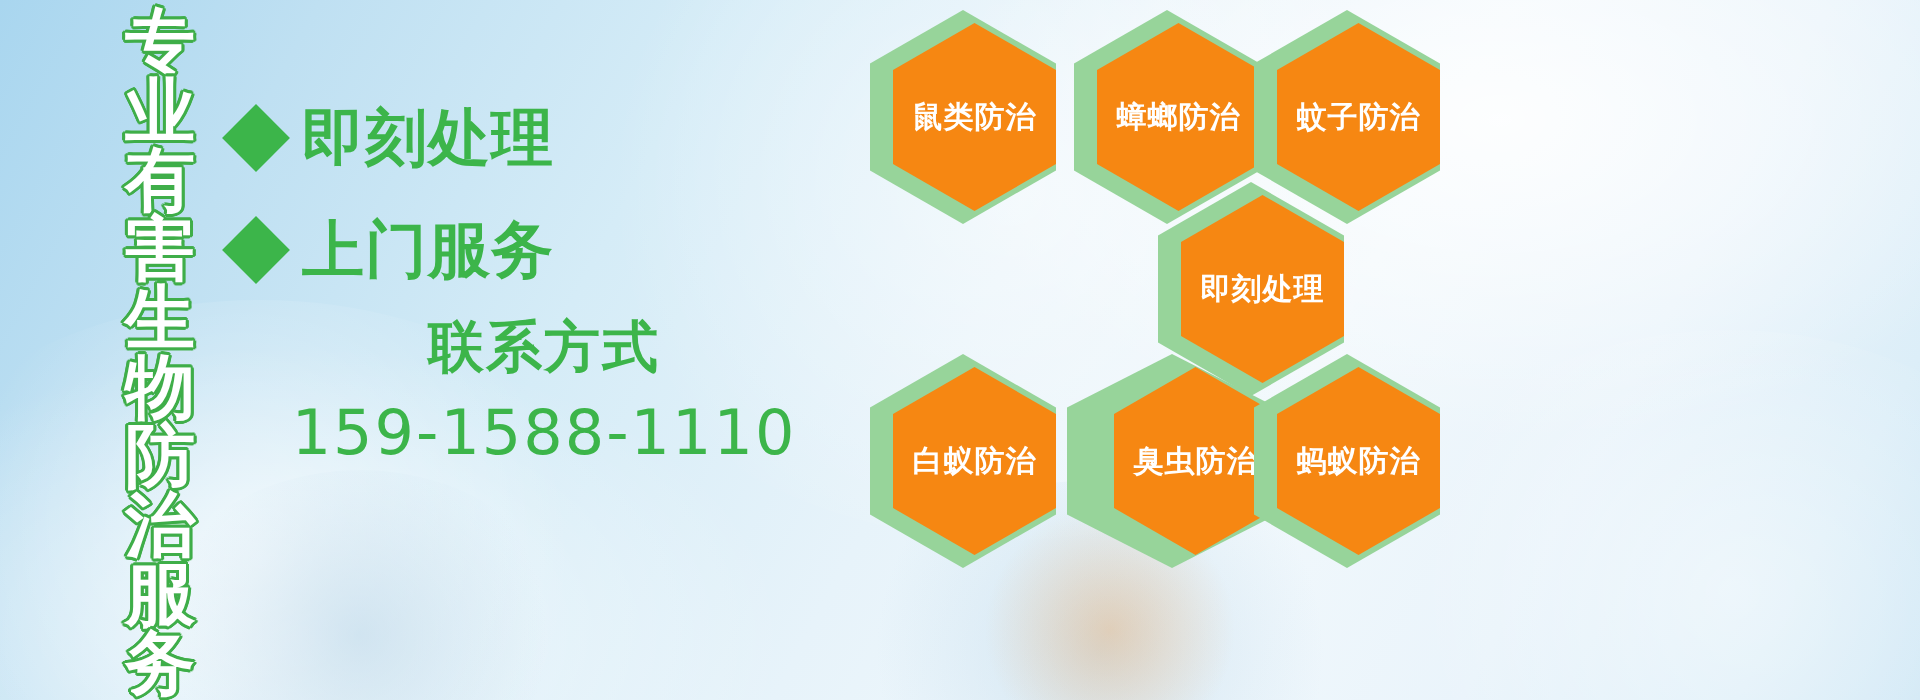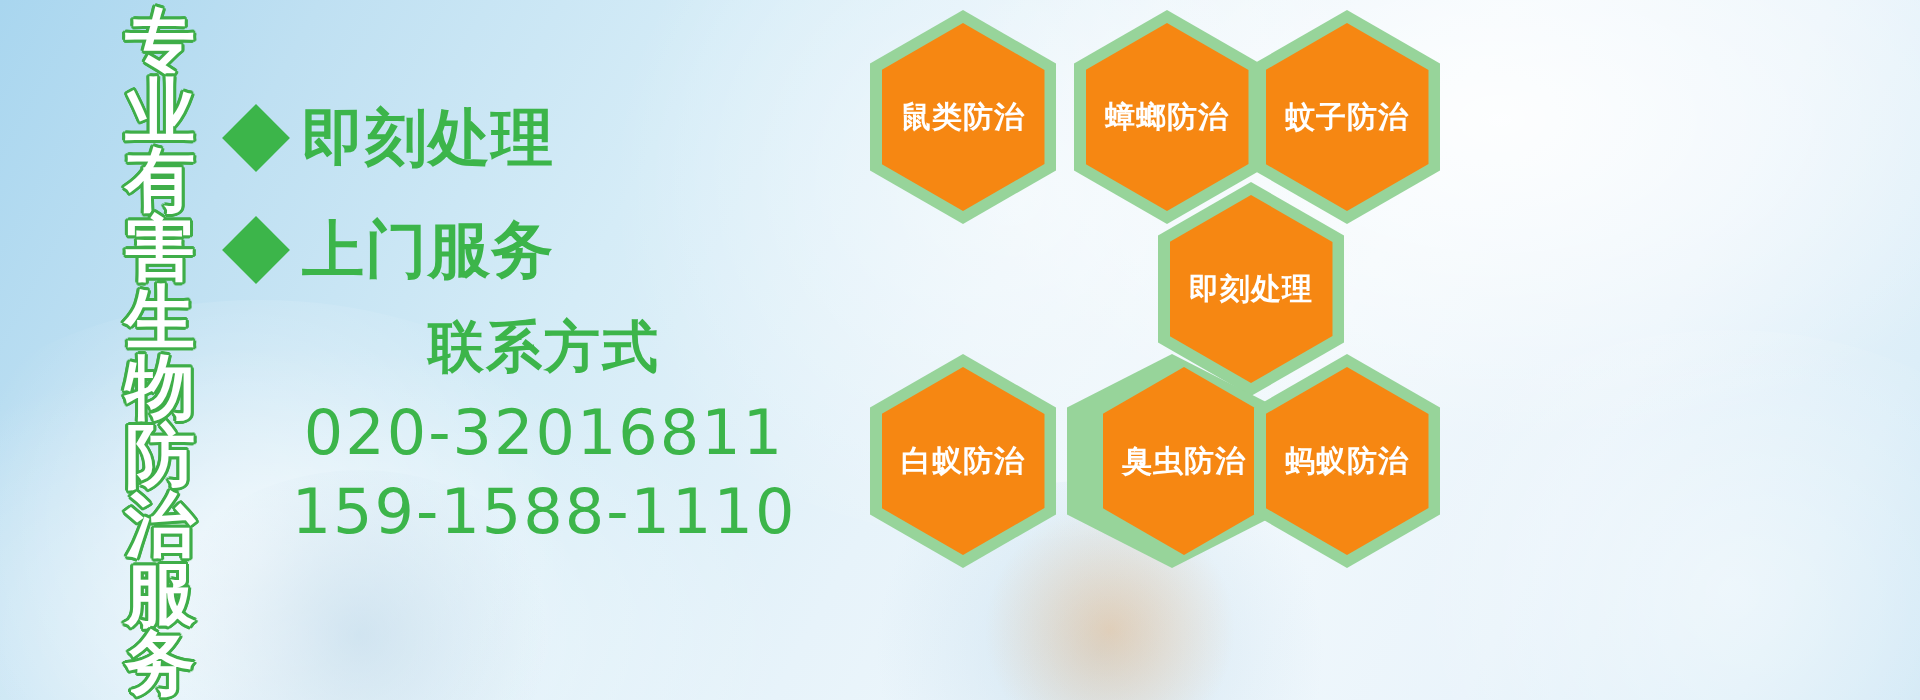--- a/index.html
+++ b/index.html
@@ -127,21 +127,21 @@
   }
   .hex {
     position: absolute;
     width: 186px;
     height: 214px;
     -webkit-clip-path: polygon(50% 0%, 100% 25%, 100% 75%, 50% 100%, 0% 75%, 0% 25%);
     clip-path: polygon(50% 0%, 100% 25%, 100% 75%, 50% 100%, 0% 75%, 0% 25%);
     background: #97d49a;
     display: flex;
     align-items: center;
-    justify-content: center;
+    justify-content: flex-end;
   }
   .hex-inner {
     width: 163px;
     height: 188px;
     -webkit-clip-path: polygon(50% 0%, 100% 25%, 100% 75%, 50% 100%, 0% 75%, 0% 25%);
     clip-path: polygon(50% 0%, 100% 25%, 100% 75%, 50% 100%, 0% 75%, 0% 25%);
     background: #f68712;
     display: flex;
     align-items: center;
     justify-content: center;
@@ -190,21 +190,20 @@
     <div class="feature-row">
       <div class="feature-item">
         <span class="diamond"></span>
         <span class="feature-text">上门服务</span>
       </div>
     </div>
   </div>
 
   <div id="contact">
     <div id="contact-title">联系方式</div>
-    <div class="contact-phone">020-32016811</div>
     <div class="contact-phone">159-1588-1110</div>
   </div>
 
   <div id="hex-grid">
 
     <div class="hex" style="left:8px;  top:10px;">
       <div class="hex-inner">
         <span class="hex-label">鼠类防治</span>
       </div>
     </div>

